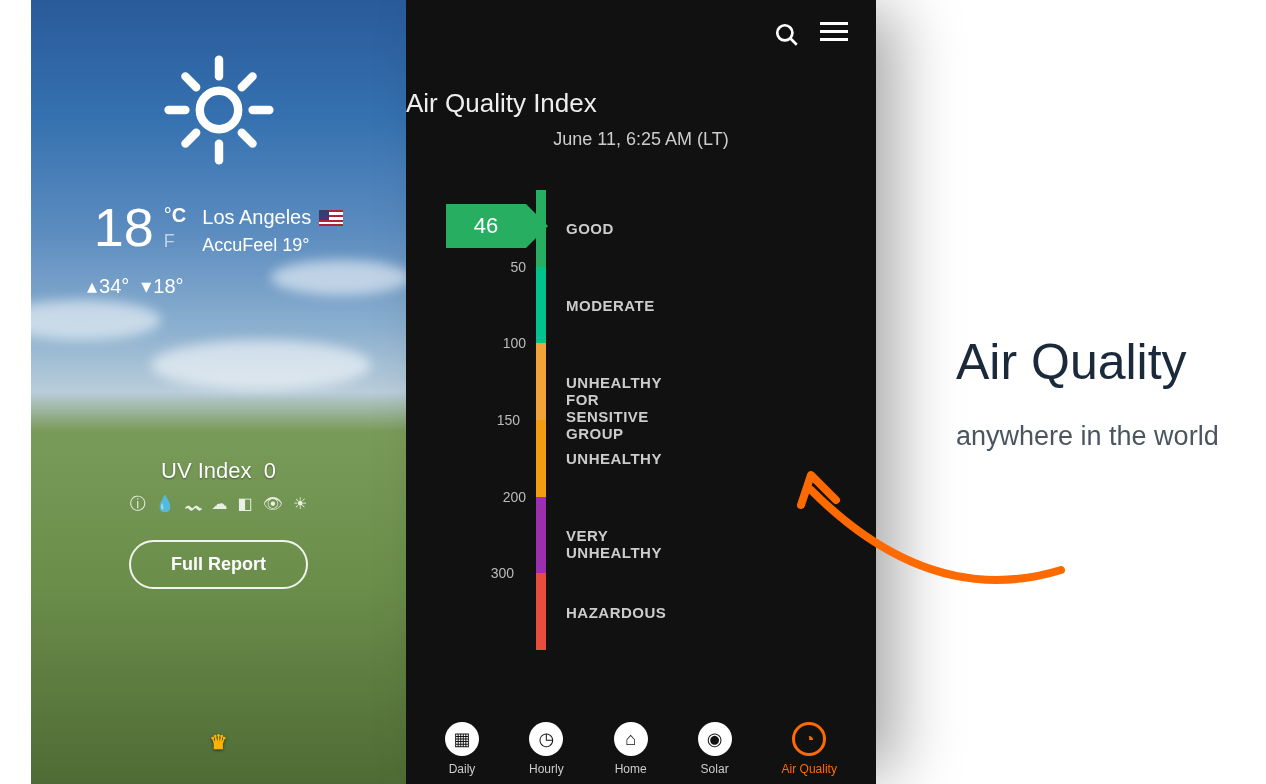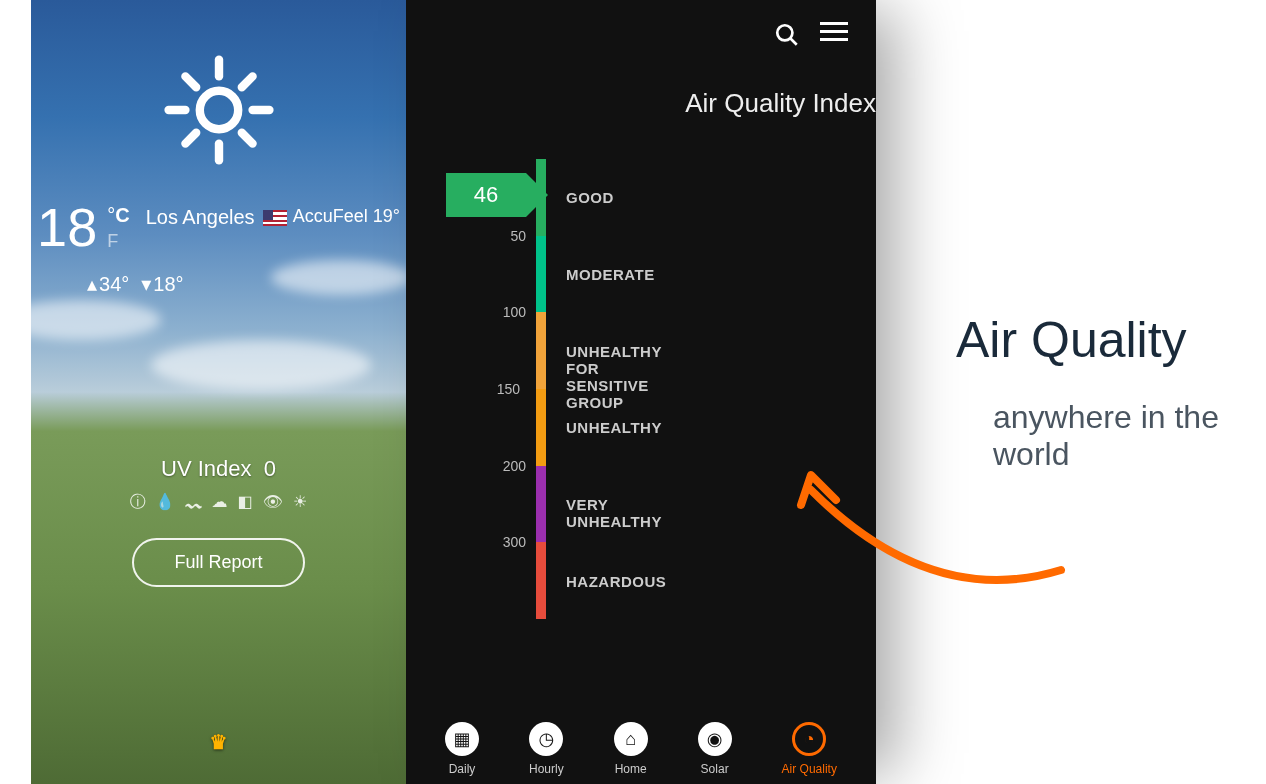--- a/index.html
+++ b/index.html
@@ -40,42 +40,42 @@
   .c3 { width: 140px; height: 35px; top: 260px; left: 240px; }
 
   .sun-icon { margin: 10px 0 30px; color:#fff; }
 
   .temp-row { display: flex; align-items: flex-start; gap: 10px; }
   .temp-big { font-size: 54px; font-weight: 300; line-height: 1; }
   .unit-col { display:flex; flex-direction:column; font-size:18px; margin-top:4px; gap:4px;}
   .unit-col .deg { font-size: 20px; font-weight: 400;}
   .unit-sel { font-weight: 600; }
   .unit-dim { opacity: 0.6; }
-  .loc-col { display:flex; flex-direction:row; gap:6px; margin-left:6px; margin-top:6px;text-align:center;}
+  .loc-col { display:flex; flex-direction:column; gap:6px; margin-left:6px; margin-top:6px;}
   .loc-line { display:flex; align-items:center; gap:8px; font-size:20px; font-weight:500;}
   .flag { width:24px; height:16px; background:linear-gradient(#b22234 0 15%,#fff 15% 30%,#b22234 30% 45%,#fff 45% 60%,#b22234 60% 75%,#fff 75% 90%,#b22234 90%); position:relative;}
   .flag::before{content:"";position:absolute;width:10px;height:10px;background:#3c3b6e;top:0;left:0;}
   .accufeel { font-size:18px; font-weight:400; }
 
   .hilo { font-size:20px; margin-top:18px; display:flex; gap:12px; align-self:flex-start; margin-left:56px;}
   .hilo span{display:flex;align-items:center;gap:2px;}
 
   .uv-block { margin-top: 160px; text-align:center;}
   .uv-label { font-size:22px; font-weight:400; text-shadow:0 1px 2px rgba(0,0,0,.4);}
   .icon-row { margin-top:10px; display:flex; gap:10px; justify-content:center; opacity:.85; font-size:16px;}
   .full-report-btn {
     margin-top: 22px;
     border: 2px solid rgba(255,255,255,.9);
     background: transparent;
     color:#fff;
     font-size:18px;
     padding: 12px 40px;
     border-radius: 999px;
     cursor:pointer;
-    font-weight:400;
+    font-weight:700;
   }
   .promo {
     position:absolute;
     bottom:30px;
     width:100%;
     text-align:center;
     font-size:18px;
     font-weight:600;
     text-shadow:0 1px 3px rgba(0,0,0,.6);
     display:flex;
@@ -99,21 +99,21 @@
   .aqi-header {
     display:flex;
     justify-content:flex-end;
     gap:20px;
     padding: 22px 28px 0 0;
   }
   .aqi-header svg, .aqi-header .hamburger { cursor:pointer; }
   .hamburger{display:flex;flex-direction:column;gap:5px;}
   .hamburger div{width:28px;height:3px;background:#fff;}
 
-  .aqi-title { text-align:right; margin-top:40px; font-size:26px; font-weight:500;}
+  .aqi-title { text-align:left; margin-top:40px; font-size:26px; font-weight:500;}
   .aqi-sub { text-align:center; margin-top:10px; font-size:18px; color:#ccc;}
 
   .scale-wrap {
     margin: 40px 0 0 0;
     position:relative;
     height: 470px;
     padding-left: 12px;
   }
   .tick-col {
     position:absolute;
@@ -187,21 +187,21 @@
   
   .callout {
     flex:1;
     position:relative;
     display:flex;
     flex-direction:column;
     justify-content:center;
     padding-left:80px;
   }
   .callout h1 { font-size:50px; color:#1a2a3a; font-weight:400; margin-bottom:30px;}
-  .callout p { font-size:32px; color:#4a5560; font-weight:300;margin-left:37px;}
+  .callout p { font-size:27px; color:#4a5560; font-weight:300;}
   .arrow-svg { position:absolute; left:-95px; top:430px; }
 </style>
 </head>
 <body>
 
 <div class="weather-panel">
   <div class="cloud c1"></div>
   <div class="cloud c2"></div>
   <div class="cloud c3"></div>
 
@@ -274,29 +274,30 @@
         <line x1="15" y1="15" x2="21" y2="21"></line>
       </svg>
     <div class="hamburger">
         <div></div>
         <div></div>
         <div></div>
       </div>
   </div>
 
   <div class="aqi-title">Air Quality Index</div>
+  <div class="aqi-sub">June 11, 6:25 AM (LT)</div>
 
   <div class="scale-wrap">
     <div class="pointer">46</div>
     <div class="tick-col" id="tick-col">
         <div style="position: absolute; top: 68.6667px; right: 0px;">50</div>
         <div style="position: absolute; top: 145.333px; right: 0px;">100</div>
         <div style="position: absolute; top: 222px; right: 6px;">150</div>
         <div style="position: absolute; top: 298.667px; right: 0px;">200</div>
-        <div style="position: absolute; top: 375.333px; right: 0px;">300</div>
+        <div style="position: absolute; top: 375.333px; right: 12px;">300</div>
       </div>
     <div class="bar" id="bar">
         <div class="seg" style="background: rgb(39, 174, 96);"></div>
         <div class="seg" style="background: rgb(0, 194, 138);"></div>
         <div class="seg" style="background: rgb(241, 163, 58);"></div>
         <div class="seg" style="background: rgb(243, 156, 18);"></div>
         <div class="seg" style="background: rgb(155, 47, 174);"></div>
         <div class="seg" style="background: rgb(231, 76, 60);"></div>
       </div>
     <div class="labels" id="lab-col">

